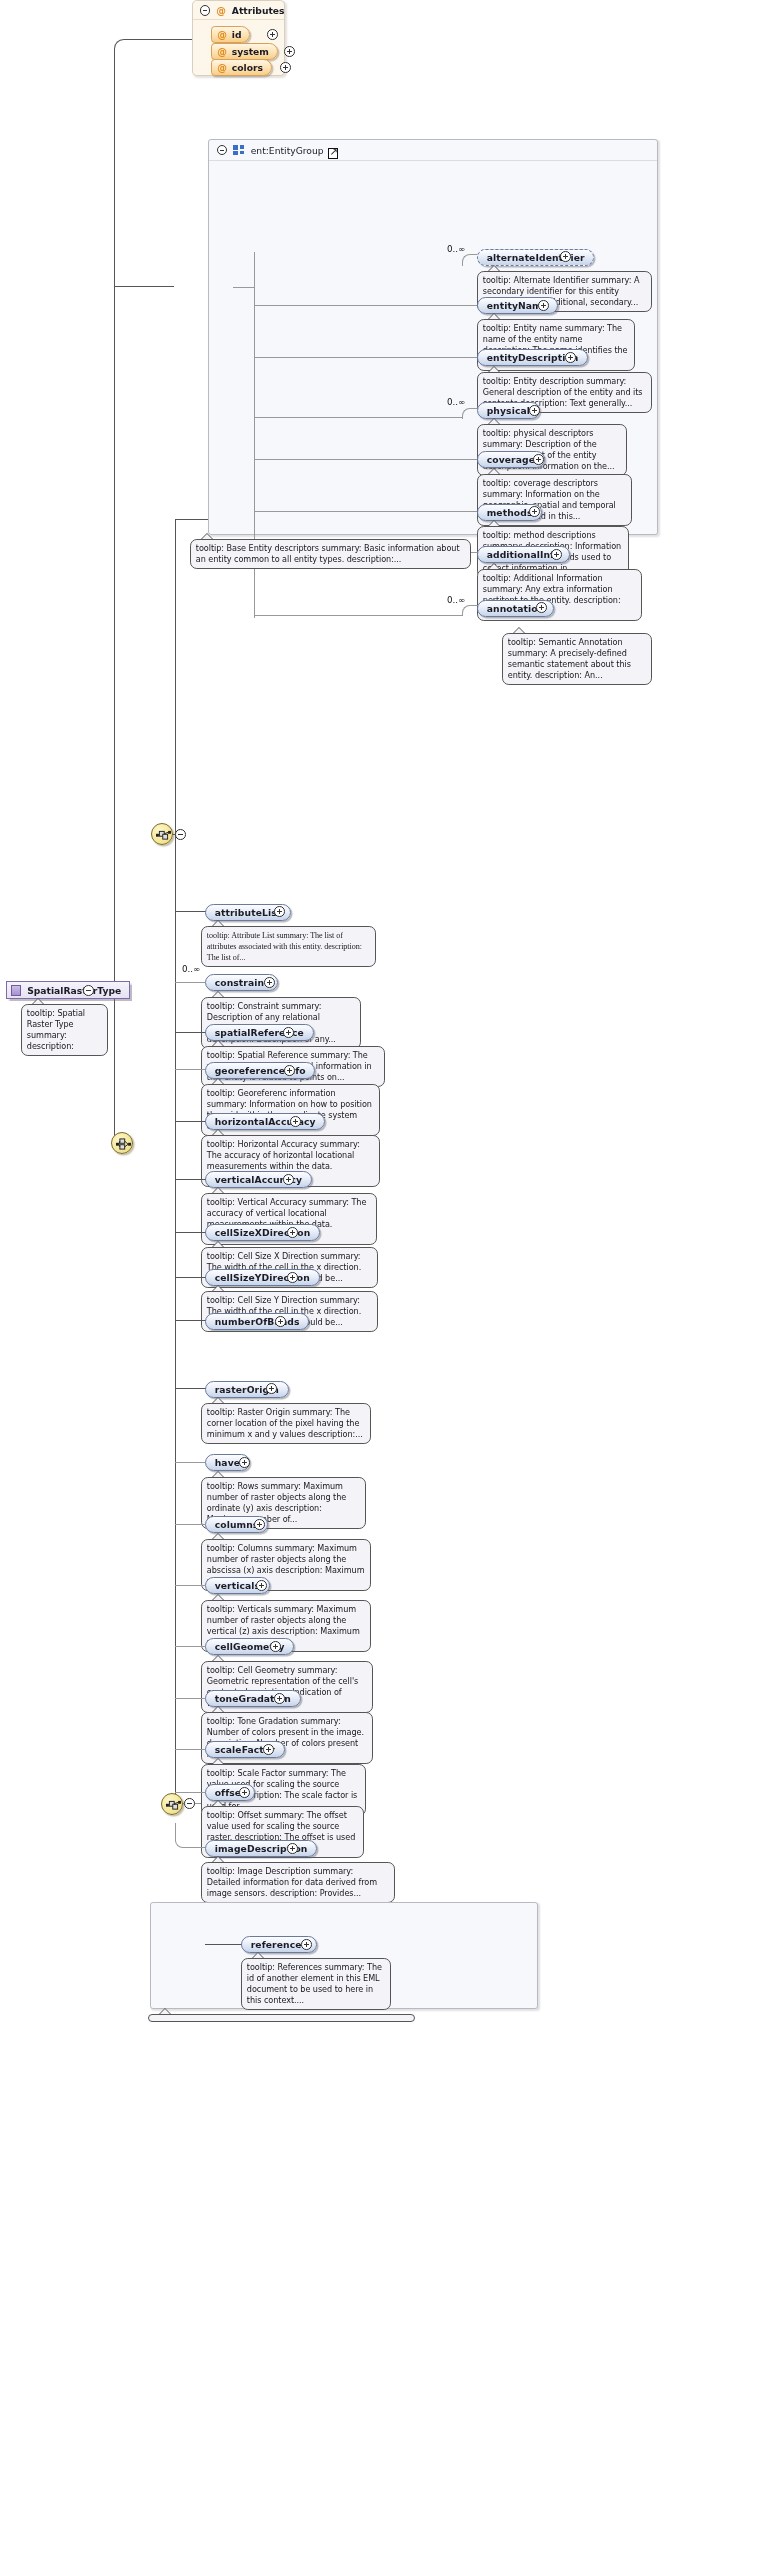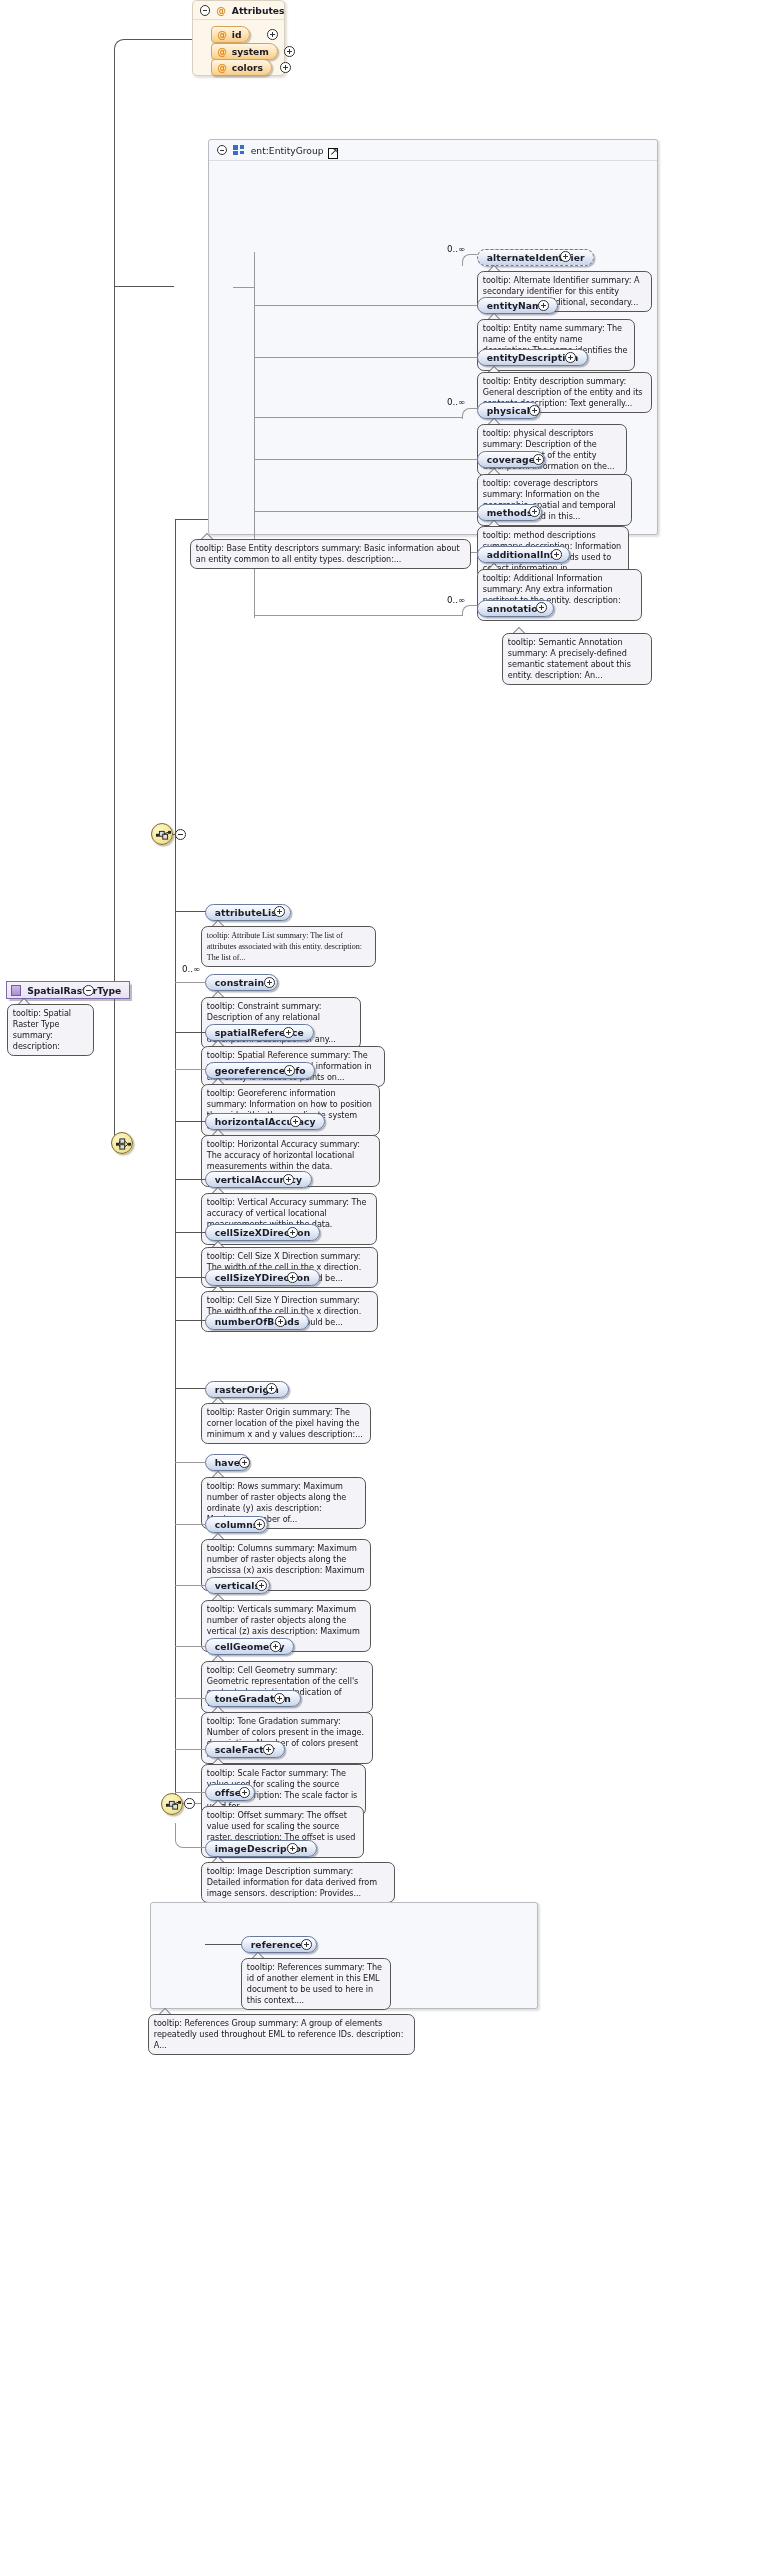--- a/index.html
+++ b/index.html
@@ -250,21 +250,21 @@
       <span>colors</span>
     </div>
     <div class="circ plus" style="left:87px; top:61px;"></div>
   </div>
 
   <div class="typebox" style="left:5.8px; top:981px;">
     <span class="swatch"></span>
     <span>SpatialRasterType</span>
   </div>
   <div class="circ" style="left:83px; top:985px;"></div>
-  <div class="tip" style="left:7px; top:1004px; width:87px;">
+  <div class="tip" style="left:21px; top:1004px; width:87px;">
     <span class="beak"></span>
     <span class="beak-in"></span>
     <span>tooltip: Spatial Raster Type summary: description:</span>
   </div>
 
   <div class="seq" style="left:208px; top:275px;">
     <svg width="16.5" height="14.5" viewBox="0 0 17 15" aria-hidden="true">
       <rect x="1" y="6" width="3" height="3" fill="#222"></rect>
       <rect x="4.5" y="3.5" width="5" height="5" fill="#ddd" stroke="#222" stroke-width="1"></rect>
       <rect x="8" y="6.5" width="5" height="5" fill="#ddd" stroke="#222" stroke-width="1"></rect>
@@ -602,17 +602,16 @@
     </div>
     <div class="circ plus" style="left:150px; top:36px;"></div>
     <div class="tip" style="left:90px; top:55px; width:150px;">
       <span class="beak"></span><span class="beak-in"></span>
       <span>tooltip: References summary: The id of another element in this EML document to be used to here in this context....</span>
     </div>
   </div>
 
   <div class="tip" style="left:148px; top:2014px; width:267px;">
     <span class="beak"></span><span class="beak-in"></span>
-    <span>tooltip: References Group summary: A group of elements repeatedly used throughout EML to reference IDs. description: A...</span>
   </div>
 
 </div>
 
 
 </body></html>

